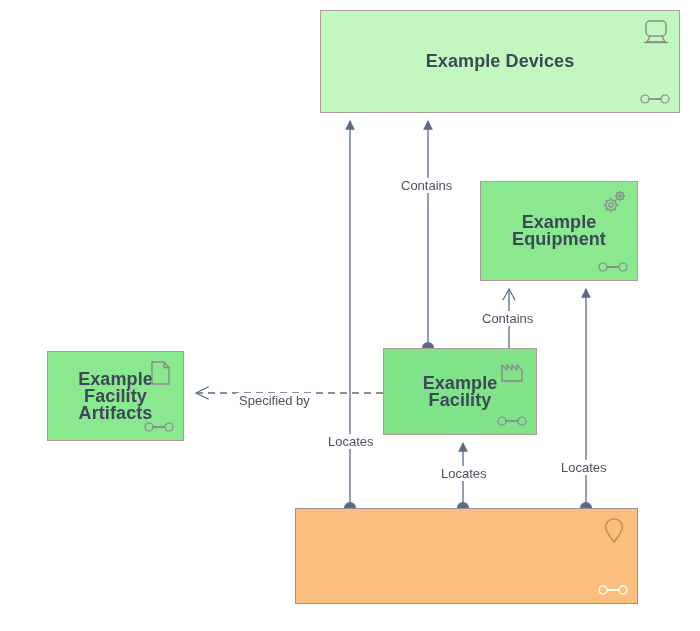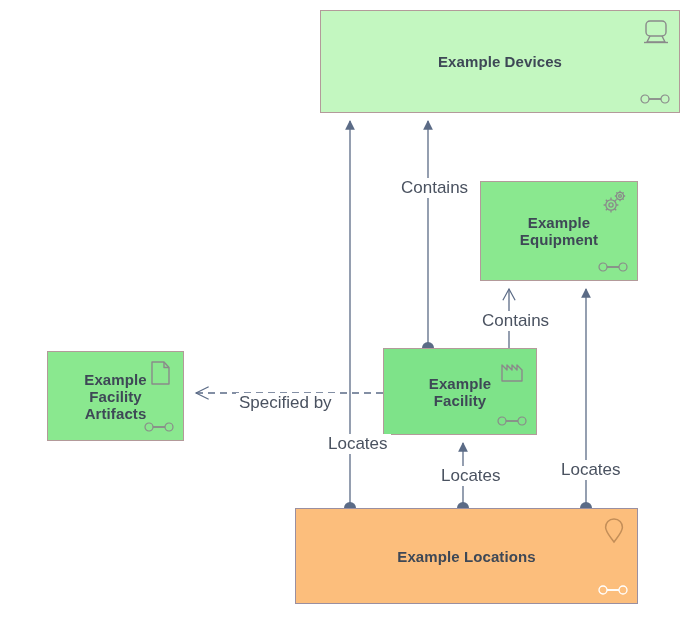--- a/index.html
+++ b/index.html
@@ -27,21 +27,21 @@
   .node {
     position: absolute;
     box-sizing: border-box;
     border: 1px solid #b39a9a;
     display: flex;
     align-items: center;
     justify-content: center;
     box-shadow: 0 0 0 0 rgba(0,0,0,0);
   }
   .node .node-label {
-    font-size: 15px;
+    font-size: 18px;
     font-weight: bold;
     color: #3e4856;
     text-align: center;
     line-height: 17px;
     letter-spacing: 0.1px;
     padding: 0 26px;
     white-space: pre-line;
   }
   .node-icon {
     position: absolute;
@@ -52,21 +52,21 @@
   }
   .node-badge {
     position: absolute;
     right: 9px;
     bottom: 7px;
     width: 30px;
     height: 12px;
   }
   .edge-label {
     position: absolute;
-    font-size: 17px;
+    font-size: 13px;
     color: #4a5260;
     background: #ffffff;
     padding: 0 3px;
     white-space: nowrap;
     font-family: "Liberation Sans", sans-serif;
   }
 </style>
 </head>
 <body>
 
@@ -171,21 +171,20 @@
       <path d="M21 5 L21 10.5 L26 10.5" fill="none" stroke="#8a8a8a" stroke-width="1.4" stroke-linejoin="round"></path>
     </svg>
     <svg class="node-badge" viewBox="0 0 30 12">
       <circle cx="5" cy="6" r="4" fill="none" stroke="#8a8a8a" stroke-width="1.2"></circle>
       <circle cx="25" cy="6" r="4" fill="none" stroke="#8a8a8a" stroke-width="1.2"></circle>
       <line x1="9" y1="6" x2="21" y2="6" stroke="#8a8a8a" stroke-width="1.8"></line>
     </svg>
   </div>
 
   <div class="node" id="node-locations" style="left:295px; top:508px; width:343px; height:96px; background:#FCBE7C; border-color:#9a8fa0;">
-    <span class="node-label">Example Locations</span>
     <svg class="node-icon" viewBox="0 0 34 34">
       <path d="M17 5 C11.8 5 8.6 9 8.6 13.2 C8.6 18 14 23.5 17 28 C20 23.5 25.4 18 25.4 13.2
                C25.4 9 22.2 5 17 5 Z" fill="none" stroke="#c38e58" stroke-width="1.5"></path>
     </svg>
     <svg class="node-badge" viewBox="0 0 30 12">
       <circle cx="5" cy="6" r="4" fill="none" stroke="#ffffff" stroke-width="1.3"></circle>
       <circle cx="25" cy="6" r="4" fill="none" stroke="#ffffff" stroke-width="1.3"></circle>
       <line x1="9" y1="6" x2="21" y2="6" stroke="#ffffff" stroke-width="1.9"></line>
     </svg>
   </div>

